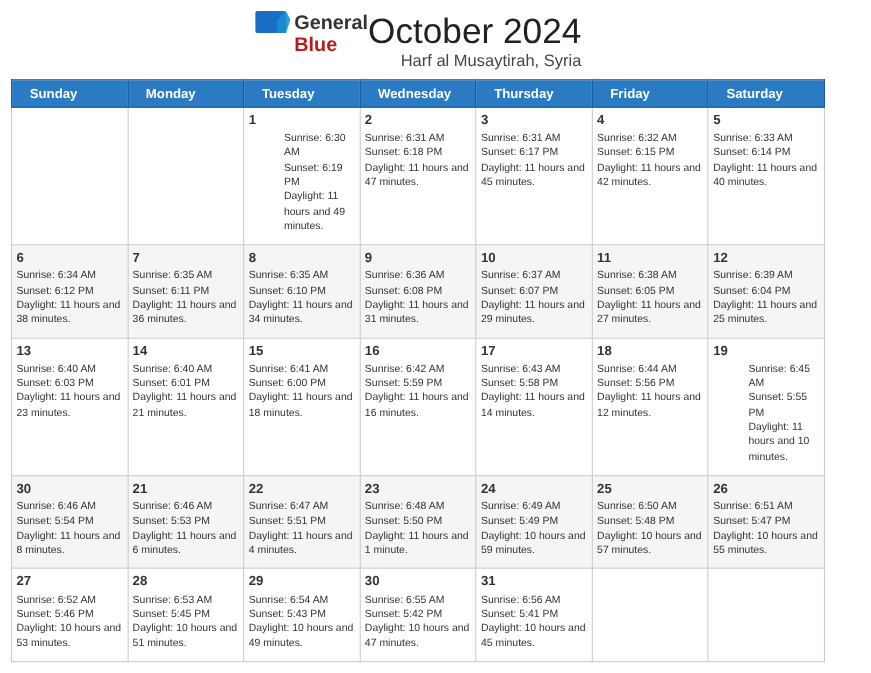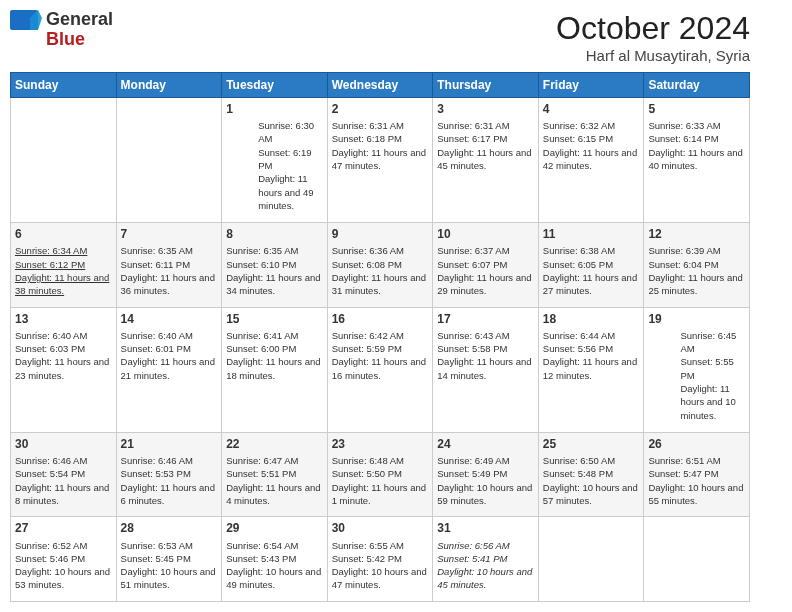--- a/index.html
+++ b/index.html
@@ -9,20 +9,21 @@
       font-family: Arial, sans-serif;
       background: #fff;
       overflow: hidden;
     }
     .page {
       width: 760px;
       height: 612px;
       padding: 10px;
       display: flex;
       flex-direction: column;
+      align-items: center;
     }
     .header {
       display: flex;
       justify-content: space-between;
       align-items: flex-start;
       margin-bottom: 8px;
     }
     .logo {
       display: flex;
       align-items: center;
@@ -56,21 +57,21 @@
     }
     .calendar-table {
       width: 100%;
       border-collapse: collapse;
       flex: 1;
       font-size: 10.5px;
     }
     .calendar-table th {
       background-color: #2a7ac4;
       color: #fff;
-      padding: 5px 4px;
+      padding: 5px 16px;
       text-align: left;
       font-size: 12px;
       font-weight: bold;
       border: 1px solid #1a5a9a;
     }
     .calendar-table td {
       border: 1px solid #ccc;
       vertical-align: top;
       padding: 3px 4px;
       width: calc(100% / 7);
@@ -166,21 +167,21 @@
           <td>
             <span class="day-num">5</span>
             <div class="day-info" style="white-space: pre-line;">Sunrise: 6:33 AM
 Sunset: 6:14 PM
 Daylight: 11 hours and 40 minutes.</div>
           </td>
         </tr>
         <tr>
           <td>
             <span class="day-num">6</span>
-            <div class="day-info" style="white-space: pre-line; text-decoration: underline;">Sunrise: 6:34 AM
+            <div class="day-info" style="white-space: pre-line;">Sunrise: 6:34 AM
 Sunset: 6:12 PM
 Daylight: 11 hours and 38 minutes.</div>
           </td>
           <td>
             <span class="day-num">7</span>
             <div class="day-info" style="white-space: pre-line;">Sunrise: 6:35 AM
 Sunset: 6:11 PM
 Daylight: 11 hours and 36 minutes.</div>
           </td>
           <td>
@@ -322,21 +323,21 @@
 Daylight: 10 hours and 49 minutes.</div>
           </td>
           <td>
             <span class="day-num">30</span>
             <div class="day-info" style="white-space: pre-line;">Sunrise: 6:55 AM
 Sunset: 5:42 PM
 Daylight: 10 hours and 47 minutes.</div>
           </td>
           <td>
             <span class="day-num">31</span>
-            <div class="day-info" style="white-space: pre-line; font-style: italic;">Sunrise: 6:56 AM
+            <div class="day-info" style="white-space: pre-line;">Sunrise: 6:56 AM
 Sunset: 5:41 PM
 Daylight: 10 hours and 45 minutes.</div>
           </td>
           <td class="empty-cell"></td>
           <td class="empty-cell"></td>
         </tr>
       </tbody>
   </table>
 </div>
 

